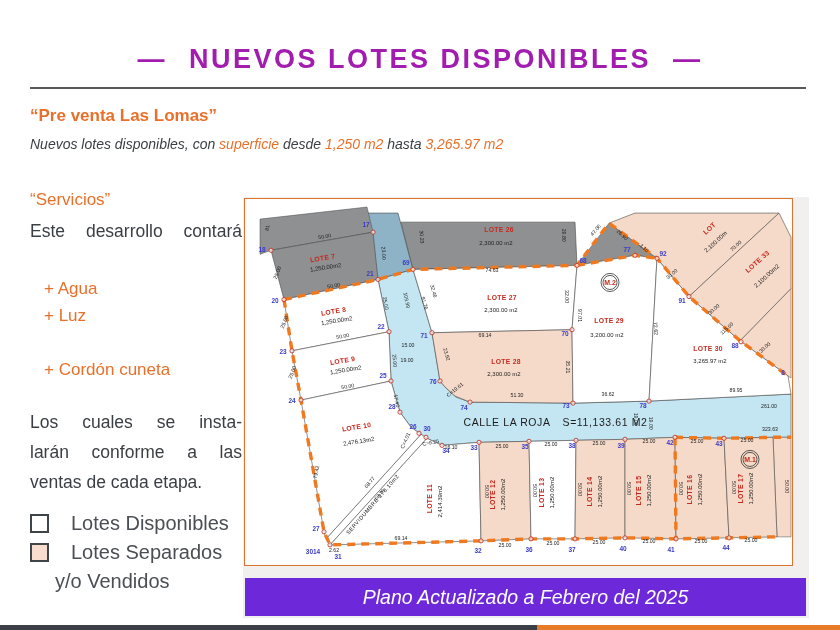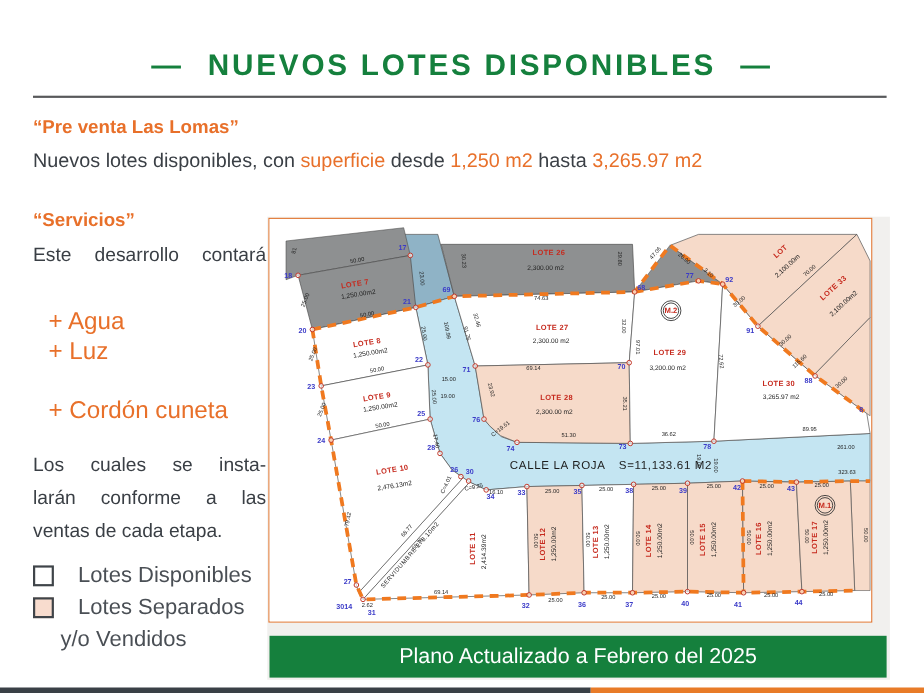--- a/index.html
+++ b/index.html
@@ -1,49 +1,49 @@
 <!DOCTYPE html>
 <html><head>
 <meta charset="utf-8">
 <style>
   html,body{margin:0;padding:0;background:#ffffff;}
   #page{position:relative;width:840px;height:630px;background:#fff;overflow:hidden;
         font-family:"Liberation Sans",sans-serif;color:#3a3f45;}
   
   #title-row{position:absolute;top:44px;left:0;width:840px;text-align:center;
-             font-size:27px;font-weight:bold;letter-spacing:2.5px;color:#15803d;white-space:nowrap;}
+             font-size:27px;font-weight:bold;letter-spacing:2.5px;color:#a21caf;white-space:nowrap;}
   #title-row .dash{margin:0 22px;font-weight:bold;}
   #title-underline{position:absolute;top:87px;left:30px;width:776px;height:2px;background:#58595b;}
   
   .orange{color:#e8702a;}
   #intro-heading{position:absolute;left:30px;top:106px;font-size:17px;font-weight:bold;color:#e8702a;}
-  #intro-text{position:absolute;left:30px;top:136px;font-size:18px;color:#3a3f45;white-space:nowrap;}
-  #services-heading{position:absolute;left:30px;top:190px;font-size:17px;font-weight:bold;color:#e8702a;}
+  #intro-text{position:absolute;left:30px;top:136px;font-size:14px;color:#3a3f45;white-space:nowrap;font-style:italic;}
+  #services-heading{position:absolute;left:30px;top:190px;font-size:17px;font-weight:normal;color:#e8702a;}
   .body-line{position:absolute;left:30px;width:212px;font-size:17.5px;color:#3a3f45;}
   .just{text-align:justify;text-align-last:justify;}
   #serv-line1{top:221px;}
   #serv-line2{top:251px;}
-  .serv-item{position:absolute;left:44px;font-size:22px;color:#e8702a;}
+  .serv-item{position:absolute;left:44px;font-size:17px;color:#e8702a;}
   #serv-item-0{top:279px;} #serv-item-1{top:306px;} #serv-item-2{top:333px;} #serv-item-3{top:360px;}
   #note-line1{top:412px;} #note-line2{top:442px;} #note-line3{top:472px;}
   
   .legend-row{position:absolute;left:30px;display:flex;align-items:center;color:#4a4f55;font-size:20px;gap:12px;}
   #legend-row-1{top:512px;} #legend-row-2{top:541px;}
   #legend-row-3{top:570px;left:55px;position:absolute;color:#4a4f55;font-size:20px;}
   .legend-swatch{width:15px;height:15px;border:2px solid #3f4449;margin-right:10px;flex:0 0 auto;}
   .swatch-available{background:#ffffff;}
   .swatch-sold{background:#f8dcce;}
   
   #panel-bg{position:absolute;left:243px;top:197px;width:566px;height:421px;background:#f1f0ee;}
   #map-frame{position:absolute;left:244px;top:198px;width:547px;height:366px;background:#ffffff;
              border:1.5px solid #e0742e;box-sizing:content-box;}
   #map-svg{display:block;width:547px;height:366px;}
   
-  #banner{position:absolute;left:245px;top:578px;width:561px;height:38px;background:#15803d;
-          color:#ffffff;font-size:19.5px;line-height:38px;text-align:center;}
+  #banner{position:absolute;left:245px;top:578px;width:561px;height:38px;background:#6d28d9;
+          color:#ffffff;font-size:19.5px;line-height:38px;text-align:center;font-style:italic;}
   
   #strip-dark{position:absolute;left:0;top:625px;width:537px;height:5px;background:#3a4046;}
   #strip-orange{position:absolute;left:537px;top:625px;width:303px;height:5px;background:#e87b28;}
   
   .lot-name{font-family:"Liberation Sans",sans-serif;font-size:6.8px;font-weight:bold;fill:#c62a1e;letter-spacing:.3px;}
   .lot-area{font-family:"Liberation Sans",sans-serif;font-size:6px;fill:#222222;}
   .meas{font-family:"Liberation Sans",sans-serif;font-size:5.2px;fill:#1f1f1f;}
   .pt{font-family:"Liberation Sans",sans-serif;font-size:6.5px;font-weight:bold;fill:#3b3bc8;}
   .street-label{font-family:"Liberation Sans",sans-serif;font-size:10.5px;fill:#1c1c1c;letter-spacing:.6px;}
   .marker-label{font-family:"Liberation Sans",sans-serif;font-size:7px;font-weight:bold;fill:#c62a1e;}

